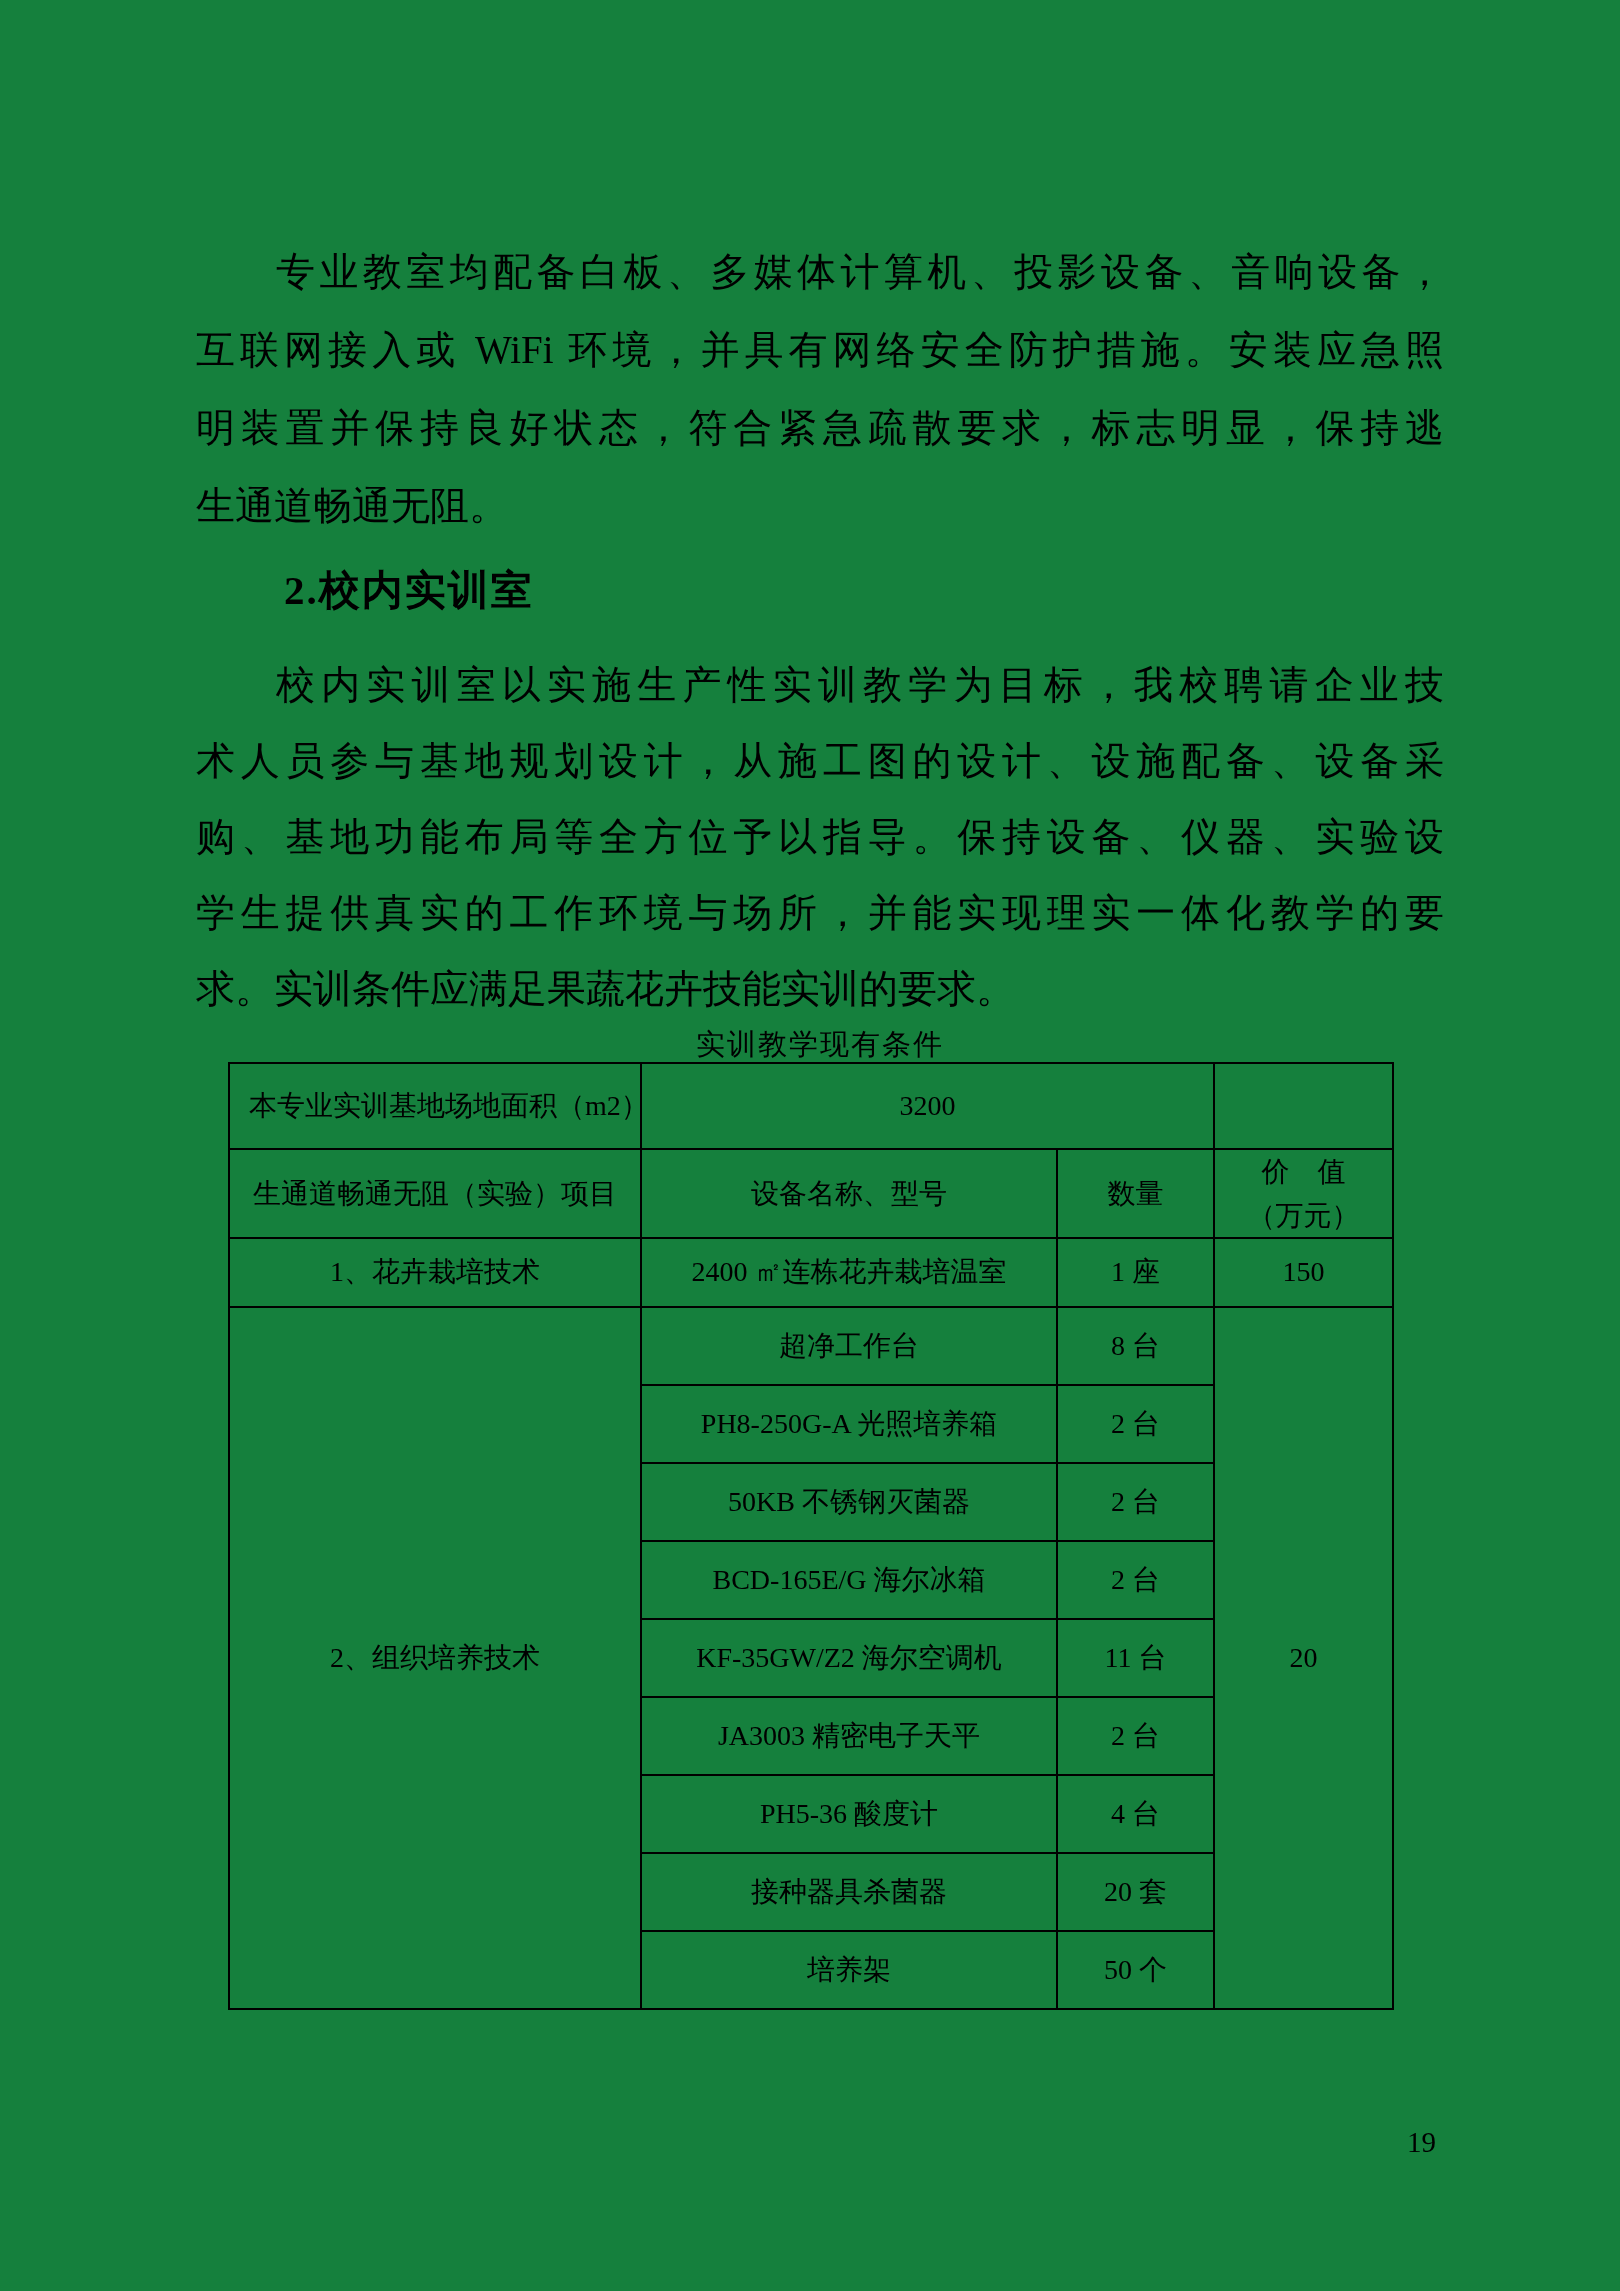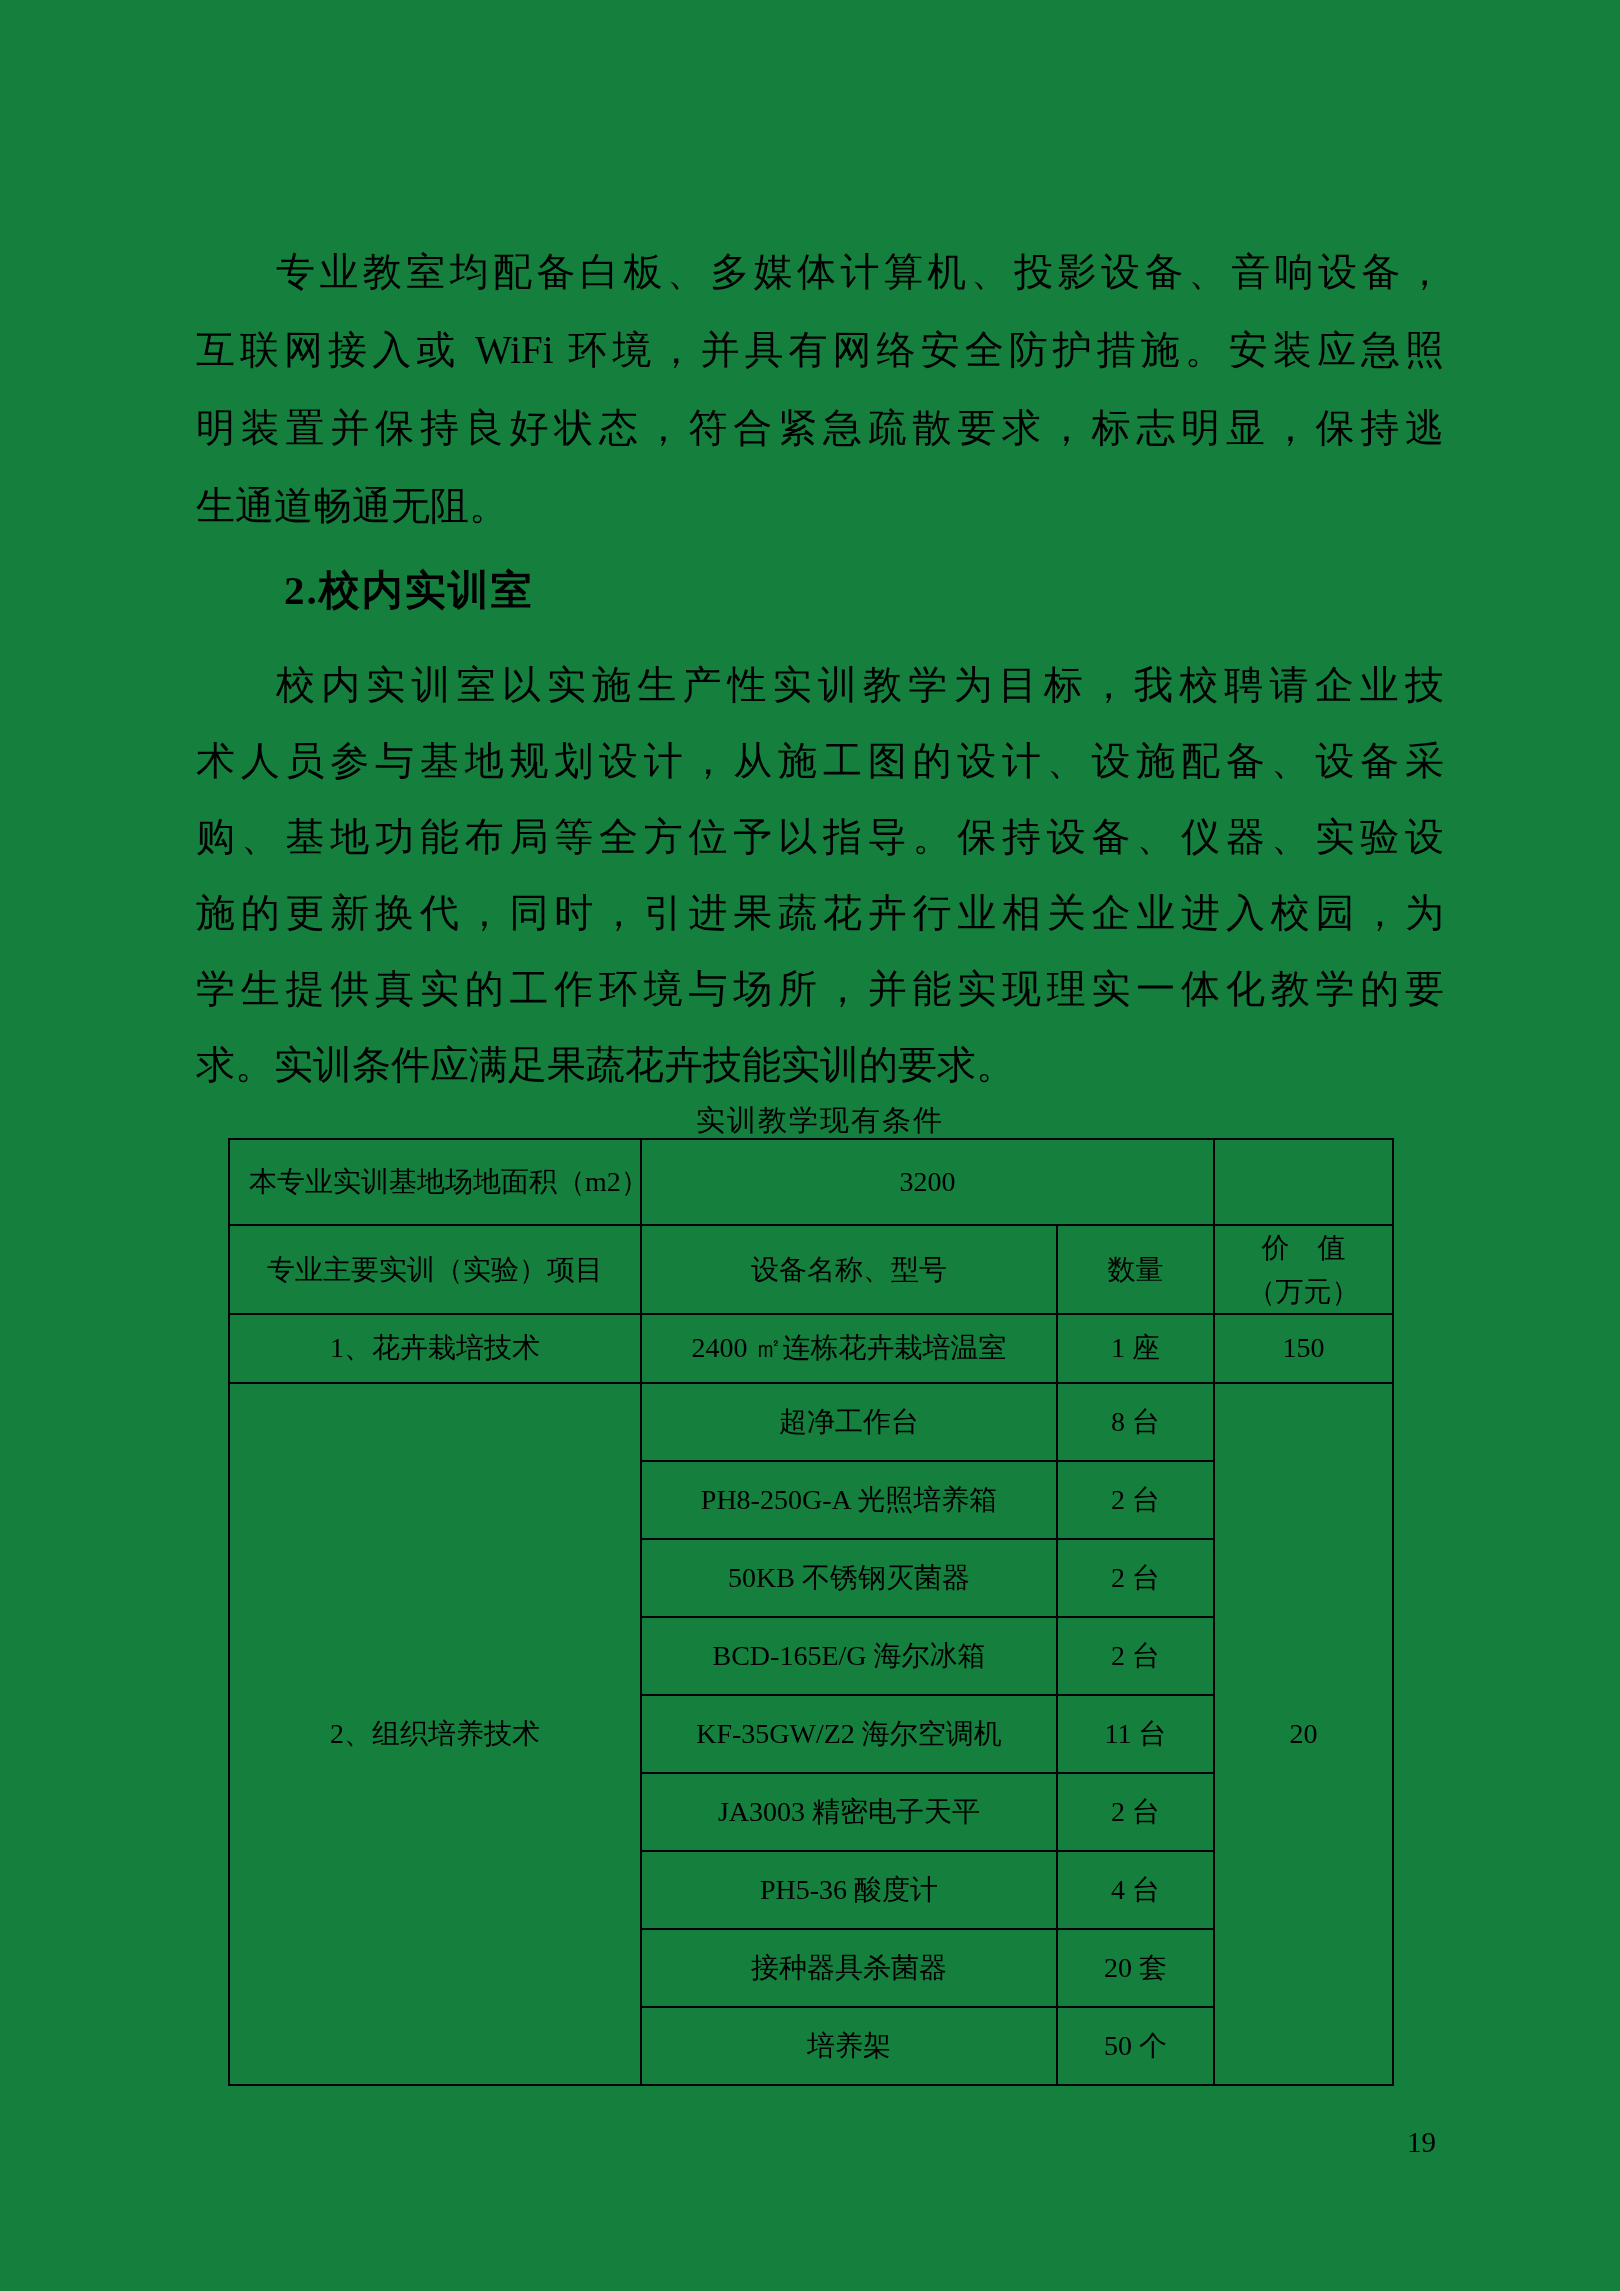--- a/index.html
+++ b/index.html
@@ -99,42 +99,41 @@
         <div class="line">明装置并保持良好状态，符合紧急疏散要求，标志明显，保持逃</div>
         <div class="line last">生通道畅通无阻。</div>
       </div>
 
     <div class="section-heading">2.校内实训室</div>
 
     <div class="para p2 tight">
         <div class="line first">校内实训室以实施生产性实训教学为目标，我校聘请企业技</div>
         <div class="line">术人员参与基地规划设计，从施工图的设计、设施配备、设备采</div>
         <div class="line">购、基地功能布局等全方位予以指导。保持设备、仪器、实验设</div>
-        <div class="line">施的更新换代，同时，引进果蔬花卉行业相关企业进入校园，为</div>
         <div class="line">学生提供真实的工作环境与场所，并能实现理实一体化教学的要</div>
         <div class="line last">求。实训条件应满足果蔬花卉技能实训的要求。</div>
       </div>
 
     <div class="table-caption">实训教学现有条件</div>
 
     <table class="training-table">
       <colgroup>
         <col style="width:412px">
         <col style="width:416px">
         <col style="width:157px">
         <col style="width:179px">
       </colgroup>
       <tbody>
         <tr class="r-area">
           <td>本专业实训基地场地面积（m2）</td>
           <td colspan="2">3200</td>
           <td></td>
         </tr>
         <tr class="r-head">
-          <td>专业主要实训（实验）项目</td>
+          <td>生通道畅通无阻（实验）项目</td>
           <td>设备名称、型号</td>
           <td>数量</td>
           <td class="value-header">
             <div>价　值</div>
             <div>（万元）</div>
           </td>
         </tr>
         <tr class="r-item">
           <td>1、花卉栽培技术</td>
           <td>2400 ㎡连栋花卉栽培温室</td>

